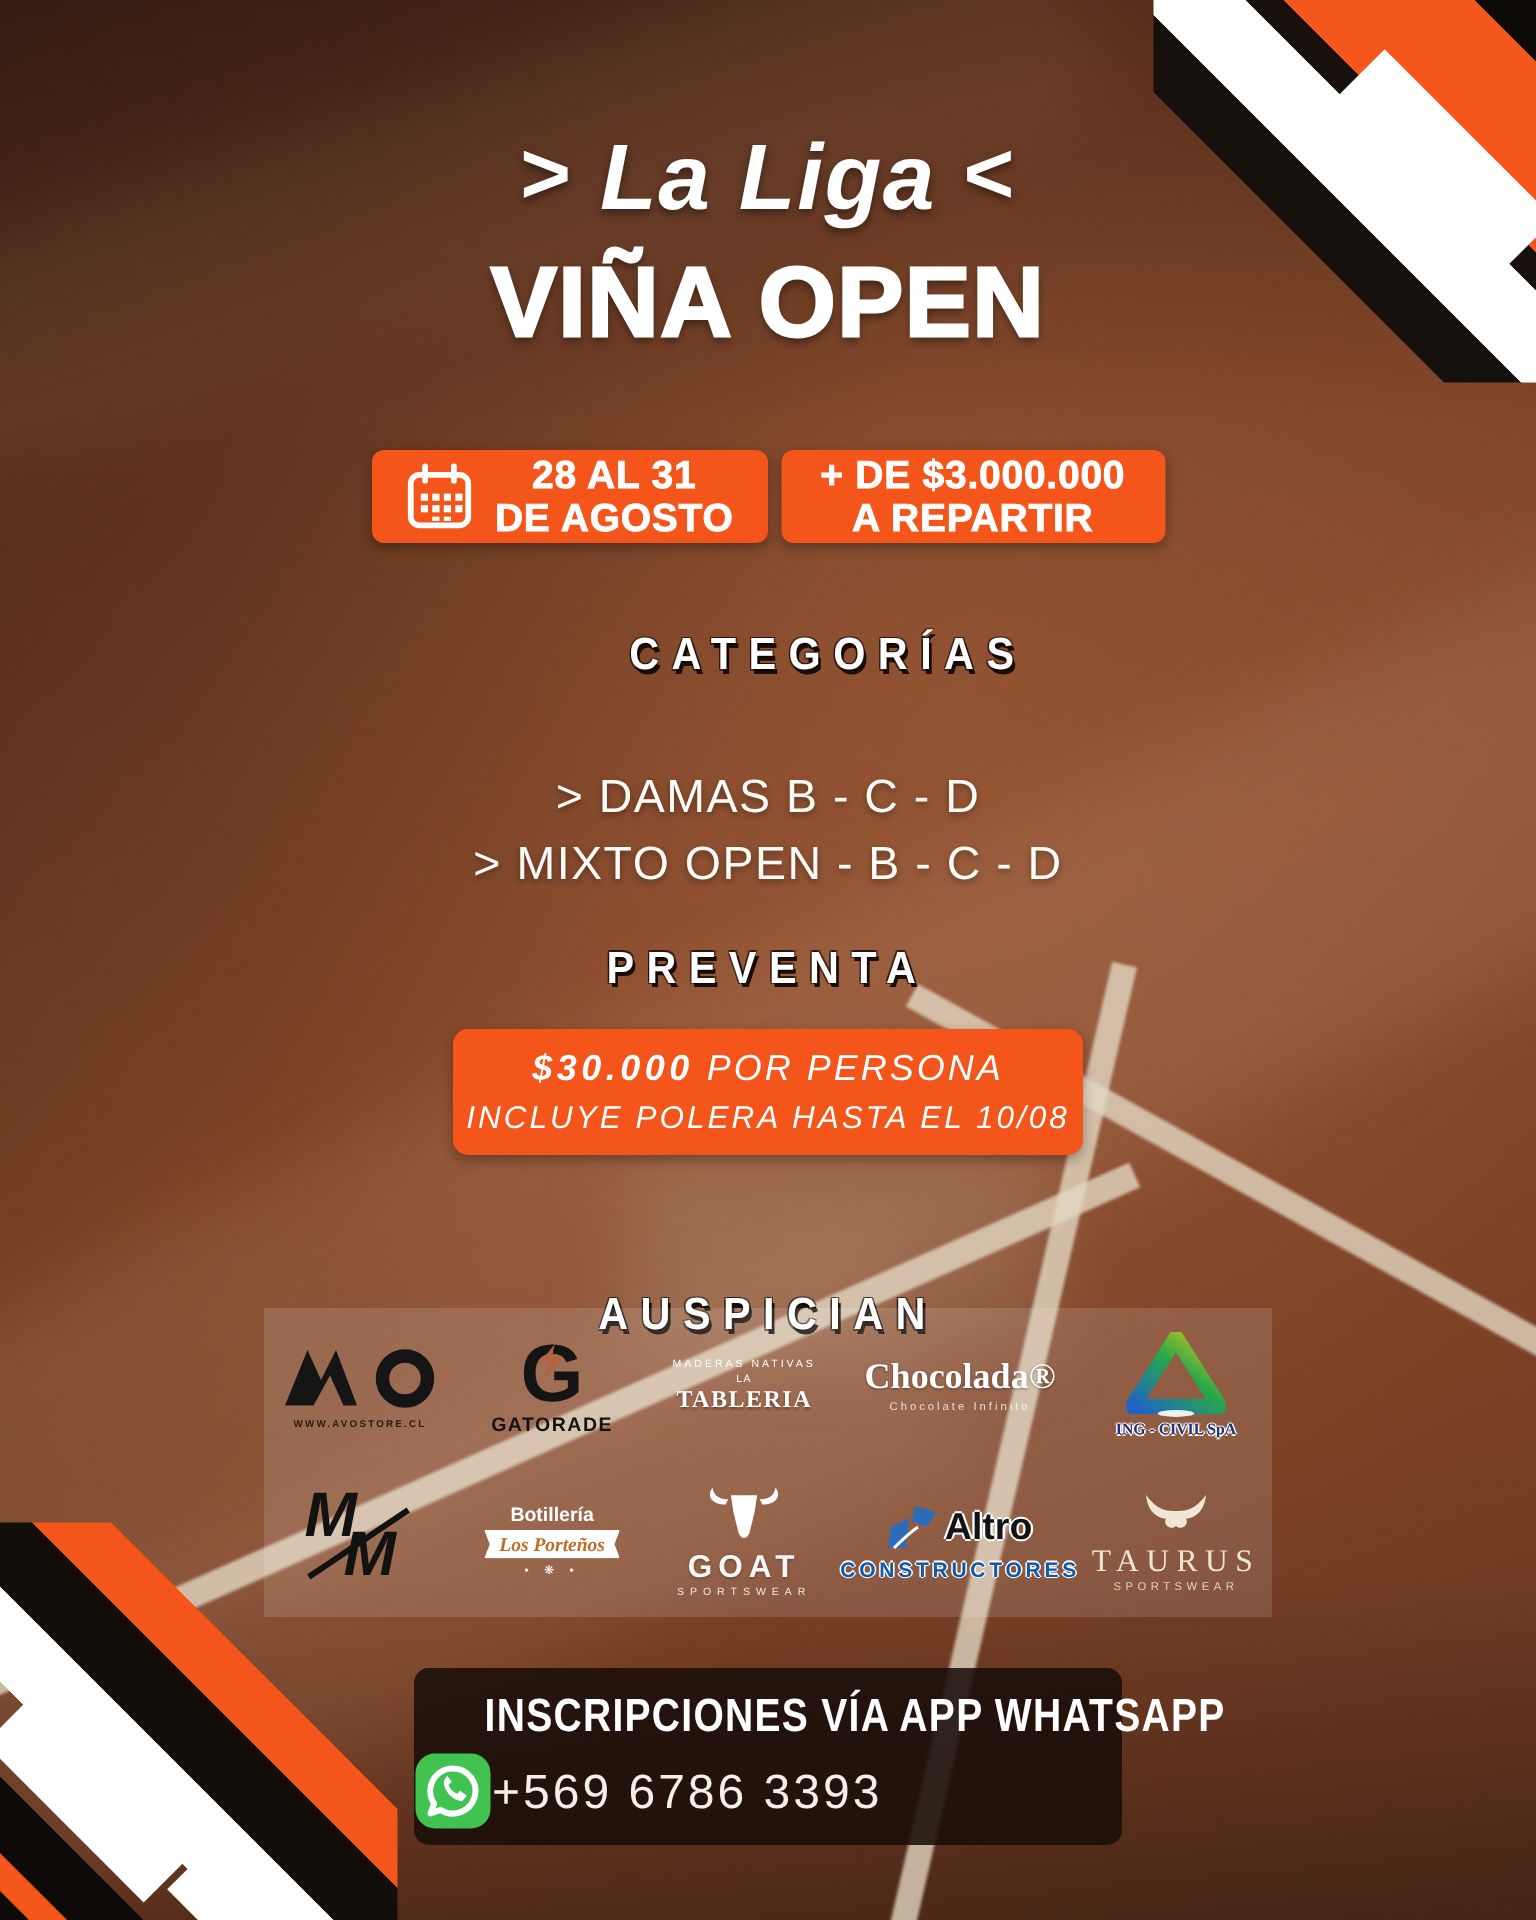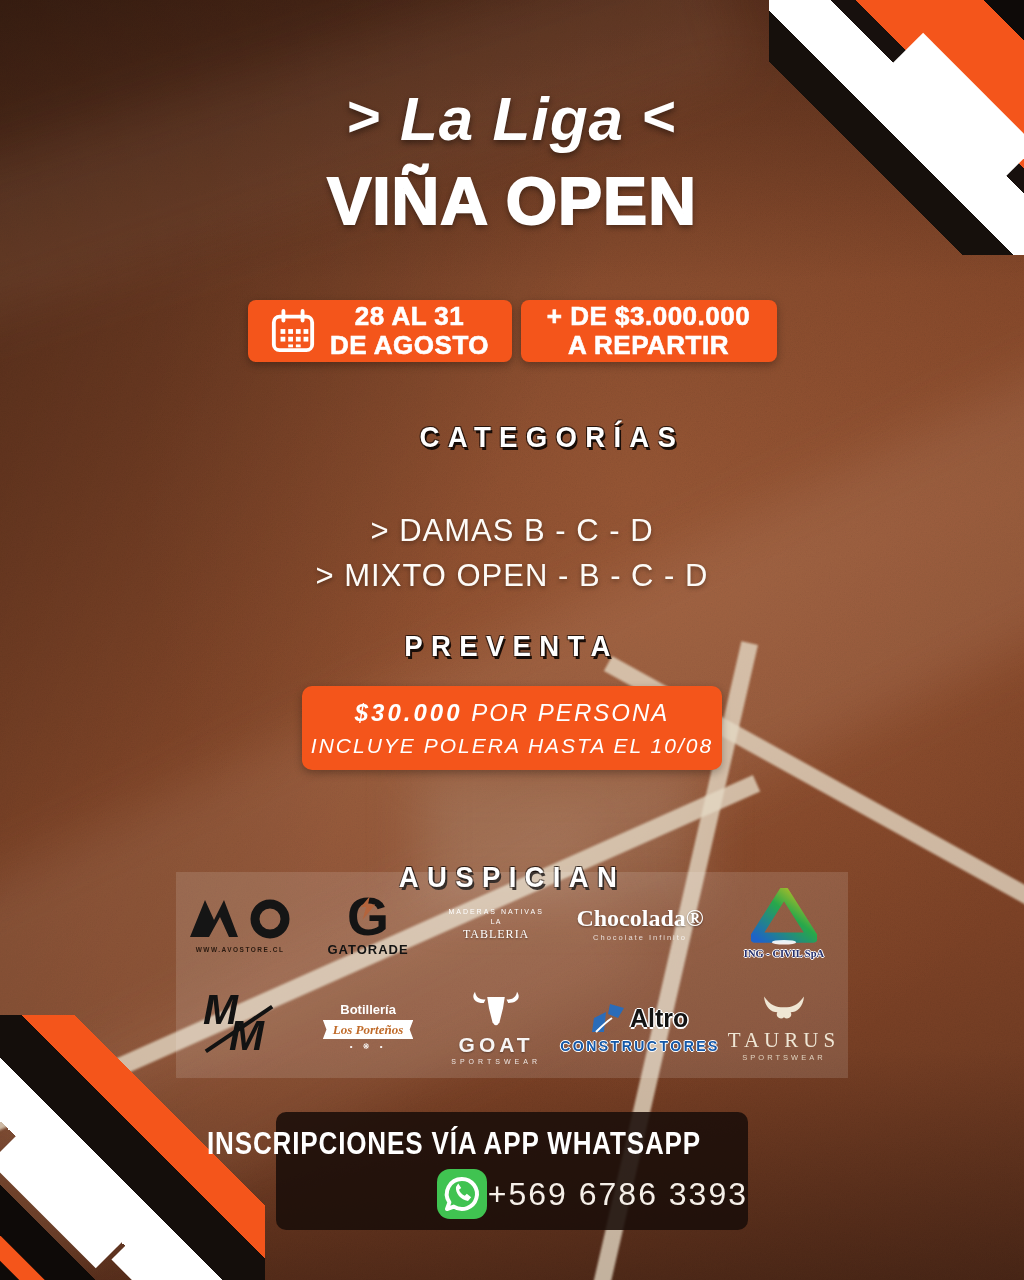--- a/index.html
+++ b/index.html
@@ -51,21 +51,21 @@
   .sponsor-panel{position:absolute;top:872px;left:176px;width:672px;height:206px;
     background:rgba(255,255,255,.13);display:grid;grid-template-columns:repeat(5,1fr);
     grid-template-rows:104px 102px;align-items:center;justify-items:center;}
   .sp{display:flex;flex-direction:column;align-items:center;justify-content:center;line-height:1;}
   .sp-avo-url{font-size:6.5px;letter-spacing:1.5px;color:#2a1a10;font-weight:700;margin-top:6px;}
   .sp-g{position:relative;font-weight:900;font-size:54px;color:#141414;line-height:.9;}
   .sp-g svg{position:absolute;top:4px;left:12px;}
   .sp-gatorade-name{font-size:13px;font-weight:900;letter-spacing:1px;color:#131313;margin-top:2px;}
   .sp-tab-top{font-size:7px;letter-spacing:2px;color:#fff;}
   .sp-tab-mid{font-size:7px;letter-spacing:1px;color:#fff;margin-top:3px;}
-  .sp-tab-name{font-family:"Liberation Serif",serif;font-size:12px;font-weight:400;letter-spacing:1px;color:#fff;margin-top:3px;
+  .sp-tab-name{font-family:"Liberation Serif",serif;font-size:16px;font-weight:700;letter-spacing:1px;color:#fff;margin-top:3px;
     text-shadow:0 1px 2px rgba(0,0,0,.4);}
   .sp-choc-name{font-family:"Liberation Serif",serif;font-size:24px;font-weight:700;color:#fff;
     text-shadow:0 1px 2px rgba(0,0,0,.4);}
   .sp-choc-sub{font-size:7.5px;letter-spacing:2px;color:rgba(255,255,255,.78);margin-top:4px;}
   .sp-ing-name{font-family:"Liberation Serif",serif;font-size:10.5px;font-weight:700;color:#25306e;margin-top:3px;
     text-shadow:-1px 0 0 #fff,1px 0 0 #fff,0 -1px 0 #fff,0 1px 0 #fff;}
   .sp-mm{position:relative;width:86px;height:72px;}
   .sp-mm .m{position:absolute;font-size:42px;font-weight:900;font-style:italic;color:#121212;}
   .sp-mm .m1{left:6px;top:-2px;}
   .sp-mm .m2{left:32px;top:24px;}
@@ -80,21 +80,21 @@
   .sp-goat-sub{font-size:7px;letter-spacing:4px;color:rgba(255,255,255,.85);margin-top:3px;}
   .sp-altro-row{display:flex;align-items:center;gap:4px;}
   .sp-altro-name{font-size:25px;font-weight:800;color:#131313;
     text-shadow:-1.5px 0 0 #fff,1.5px 0 0 #fff,0 -1.5px 0 #fff,0 1.5px 0 #fff;}
   .sp-altro-sub{font-size:14px;letter-spacing:2.5px;font-weight:700;color:#1458a8;margin-top:3px;
     text-shadow:-1px 0 0 #fff,1px 0 0 #fff,0 -1px 0 #fff,0 1px 0 #fff;}
   .sp-taurus-name{font-family:"Liberation Serif",serif;font-size:21px;letter-spacing:5px;color:#efe6d4;margin-top:4px;}
   .sp-taurus-sub{font-size:7.5px;letter-spacing:3px;color:rgba(239,230,212,.85);margin-top:3px;}
   .contact-box{position:absolute;top:1112px;left:50%;transform:translateX(-50%);
     width:472px;height:118px;background:rgba(26,14,9,.88);border-radius:10px;
-    display:flex;flex-direction:column;align-items:flex-end;padding-top:14px;box-sizing:border-box;}
+    display:flex;flex-direction:column;align-items:flex-start;padding-top:14px;box-sizing:border-box;}
   .contact-l1{font-size:31px;font-weight:700;letter-spacing:1px;display:inline-block;transform:scaleX(.84);white-space:nowrap;}
   .contact-row{display:flex;align-items:center;margin-top:6px;}
   .contact-phone{font-size:32px;font-weight:400;letter-spacing:2px;color:#f5efe8;}
 </style>
 </head>
 <body>
 
 <div class="poster">
 
   <svg class="layer" style="inset:0;width:100%;height:100%;opacity:.20;mix-blend-mode:multiply" xmlns="http://www.w3.org/2000/svg">

